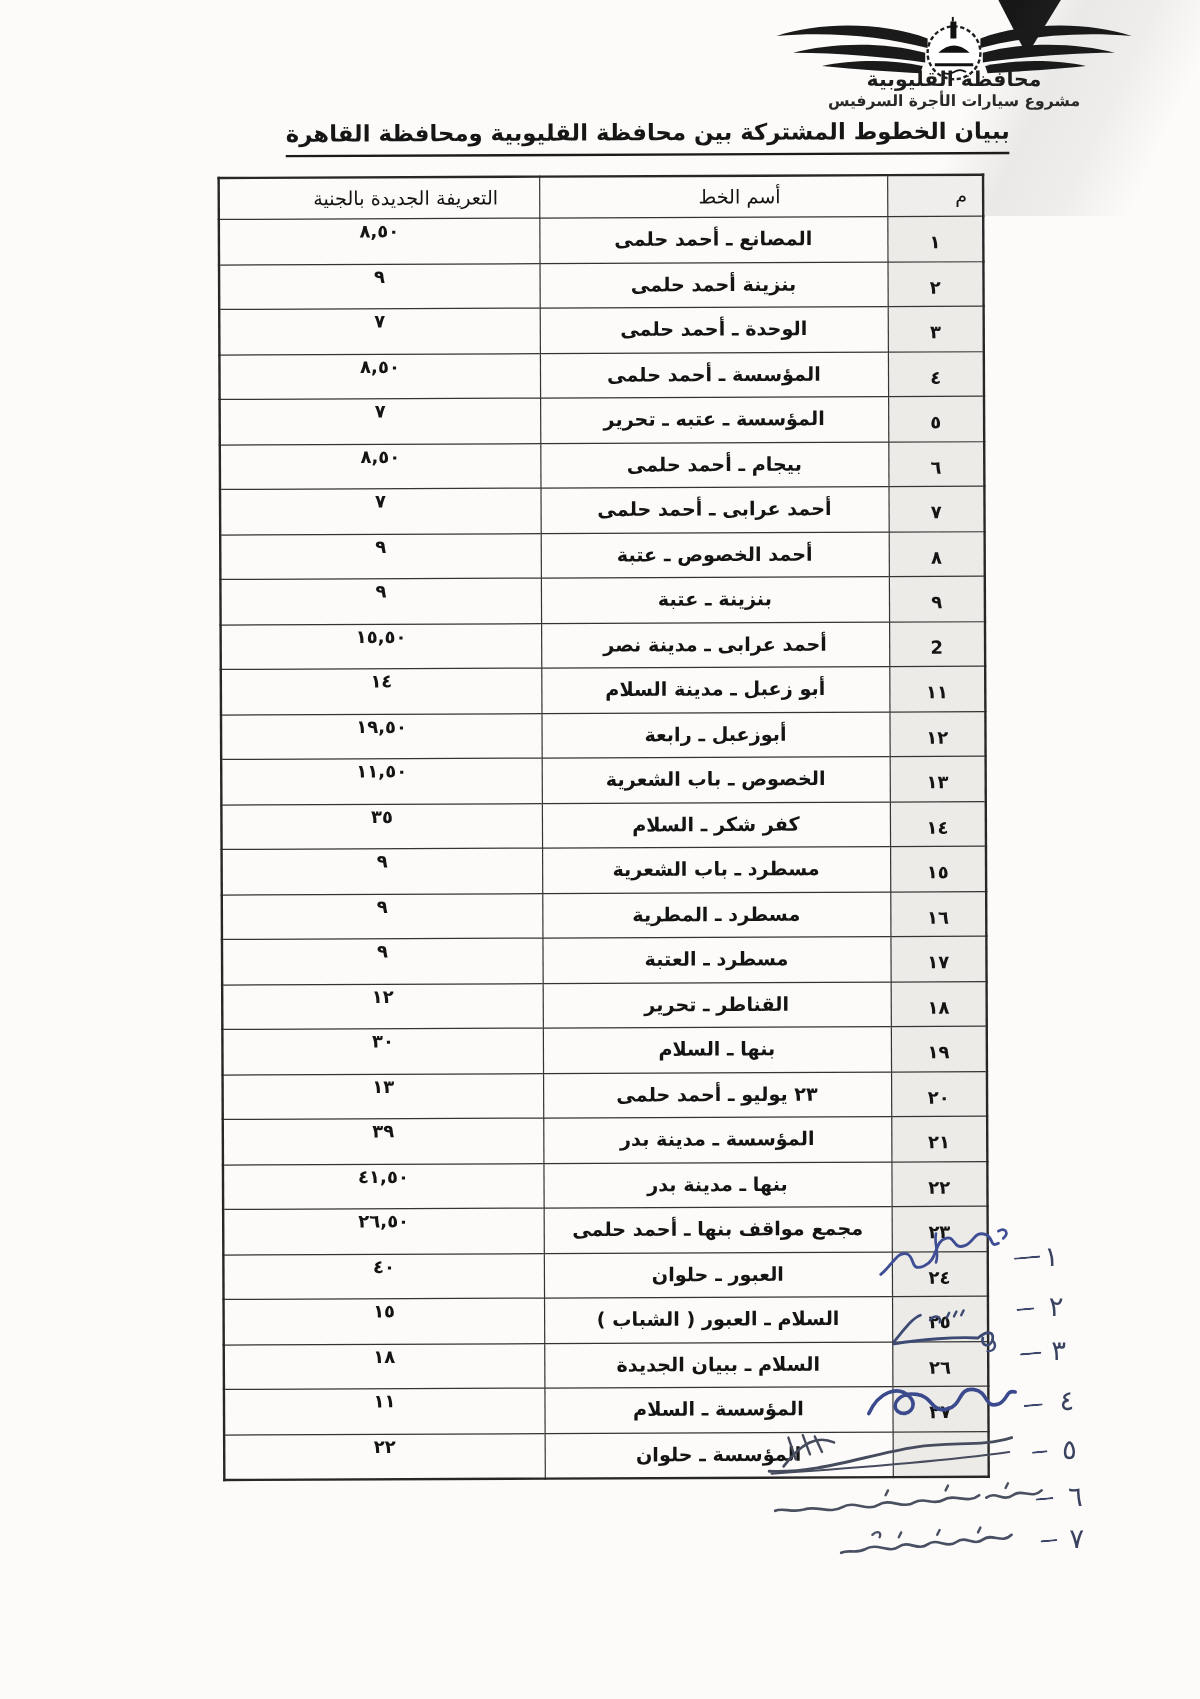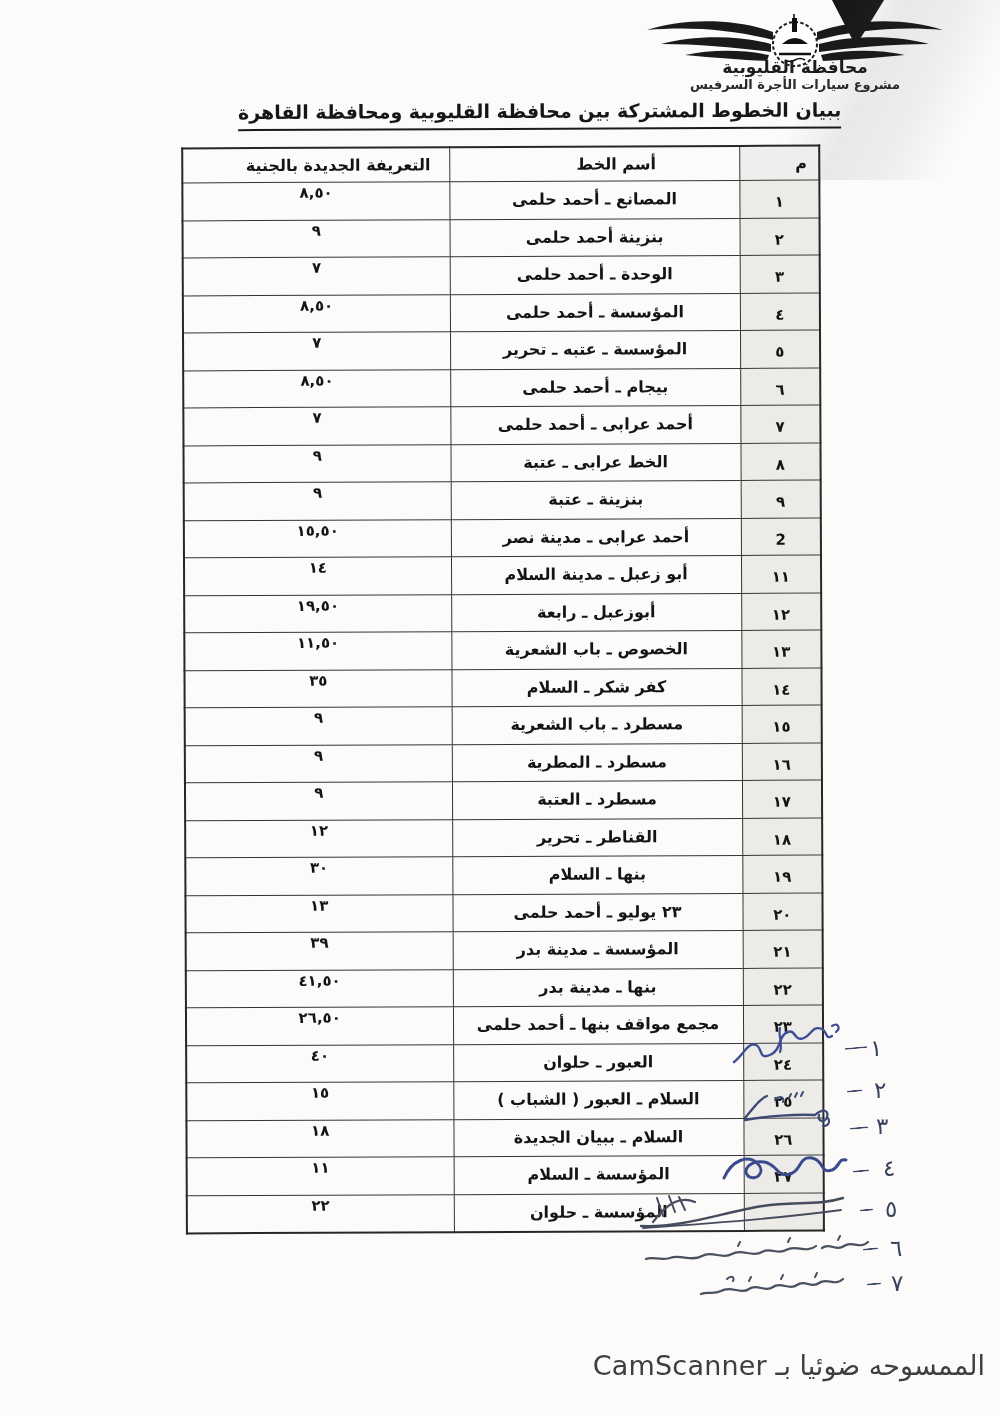--- a/index.html
+++ b/index.html
@@ -57,21 +57,21 @@
     border:2.2px solid #272727;
     direction:rtl;
   }
   .fare-table col.c-no{width:80px;}
   .fare-table col.c-name{width:290px;}
   .fare-table col.c-tariff{width:267px;}
   .fare-table th,.fare-table td{
     border:1.45px solid #343434;
     padding:0;line-height:1;text-align:center;overflow:hidden;
   }
-  .fare-table th{height:33px;font-size:16px;font-weight:700;vertical-align:middle;border-bottom-width:1.8px;padding-left:44px;}
+  .fare-table th{height:33px;font-size:16px;font-weight:400;vertical-align:middle;border-bottom-width:1.8px;padding-left:44px;}
   .fare-table td{height:29.5px;font-weight:700;}
   .fare-table td.no{font-size:15px;vertical-align:middle;padding-top:7px;background:#edebe8;}
   .fare-table th.no{background:#f0eeec;}
   .fare-table td.name{font-size:16px;vertical-align:middle;}
   .fare-table td.tariff{font-size:15px;vertical-align:top;padding-top:3px;letter-spacing:1px;}
   
   .signatures{position:absolute;left:600px;top:1015px;width:320px;height:300px;}
   .signatures .num{
     position:absolute;font-size:23px;font-weight:400;color:#39425f;
     direction:rtl;line-height:1;
@@ -169,21 +169,21 @@
             <td class="name">بيجام ـ أحمد حلمى</td>
             <td class="tariff">٨,٥٠</td>
           </tr>
           <tr>
             <td class="no">٧</td>
             <td class="name">أحمد عرابى ـ أحمد حلمى</td>
             <td class="tariff">٧</td>
           </tr>
           <tr>
             <td class="no">٨</td>
-            <td class="name">الخط عرابى ـ عتبة</td>
+            <td class="name">أحمد الخصوص ـ عتبة</td>
             <td class="tariff">٩</td>
           </tr>
           <tr>
             <td class="no">٩</td>
             <td class="name">بنزينة ـ عتبة</td>
             <td class="tariff">٩</td>
           </tr>
           <tr>
             <td class="no">2</td>
             <td class="name">أحمد عرابى ـ مدينة نصر</td>
@@ -328,15 +328,14 @@
     <span class="num" style="left:290px;top:222px;">٦</span>
 
     <svg style="left:97px;top:252px;" width="151" height="31" viewBox="0 0 151 31">
       <path class="scrib" stroke="#4a5064" stroke-width="2.2" d="M146,12 C138,20 130,10 122,16 C114,22 108,12 100,18 C92,24 84,14 76,20 C68,26 60,16 52,22 C44,28 34,18 24,24 C16,28 10,24 4,27"></path>
       <path class="scrib" stroke="#4a5064" stroke-width="2" d="M120,6 L118,10 M86,8 L84,12 M54,10 L52,14 M30,12 C34,8 38,10 36,14"></path>
     </svg>
     <span class="dash" style="left:267px;top:268px;width:14px;"></span>
     <span class="num" style="left:291px;top:257px;">٧</span>
   </div>
 
-  <div class="footer">الممسوحه ضوئيا بـ CamScanner</div>
 
 </div>
 
 </body></html>

